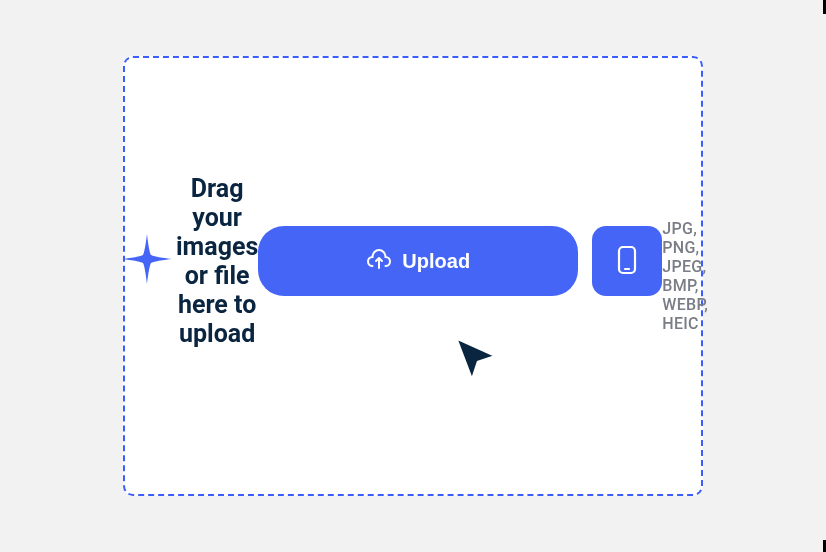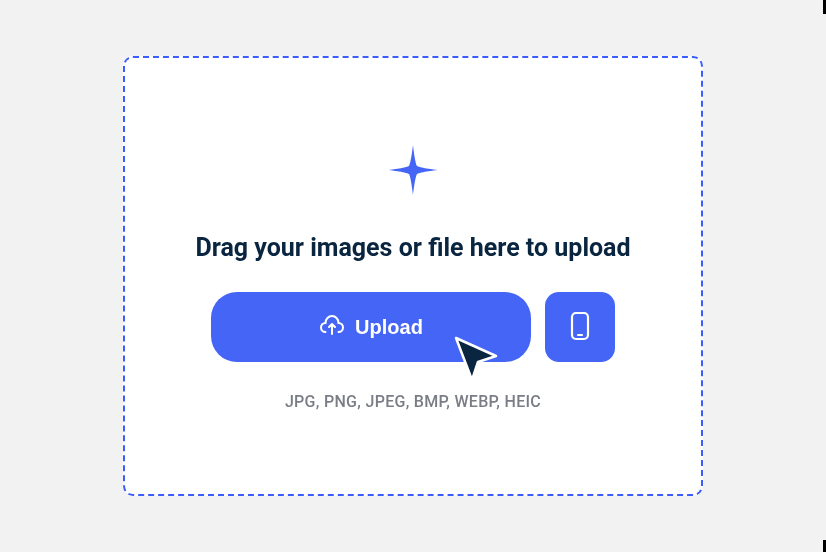--- a/index.html
+++ b/index.html
@@ -17,21 +17,21 @@
       justify-content: center;
       position: relative;
     }
     .dropzone {
       width: 580px;
       height: 440px;
       background: #ffffff;
       border: 2px dashed #3b5cff;
       border-radius: 10px;
       display: flex;
-      flex-direction: column;
+      flex-direction: row;
       align-items: center;
       justify-content: center;
       padding: 40px 20px;
       position: relative;
     }
     .sparkle-icon {
       margin-bottom: 30px;
     }
     .heading {
       font-size: 25px;

